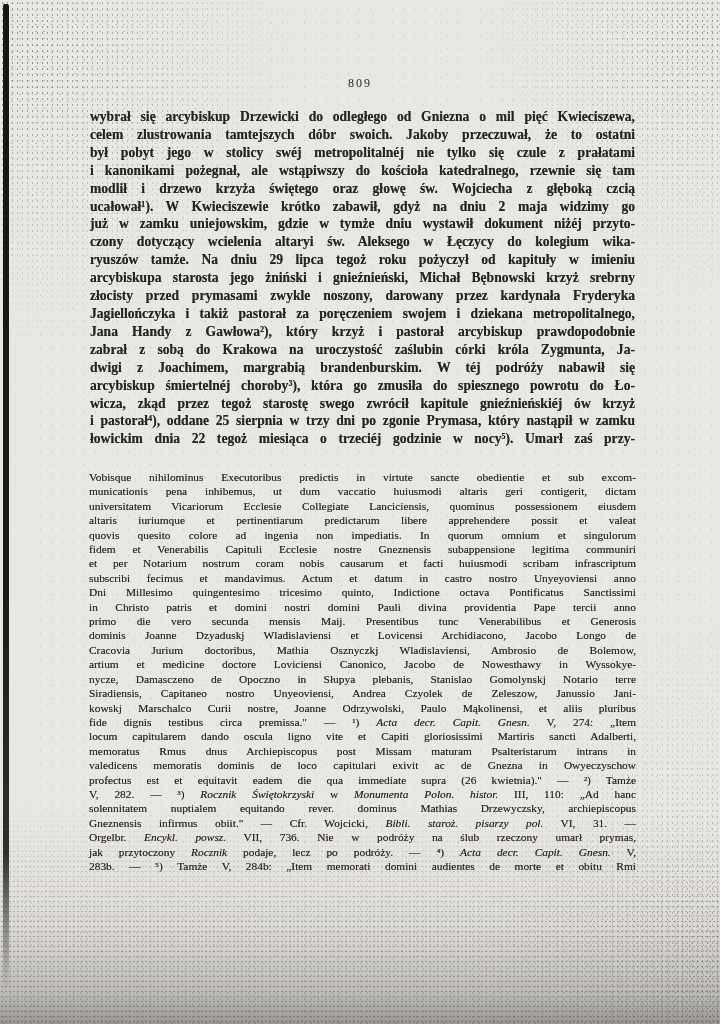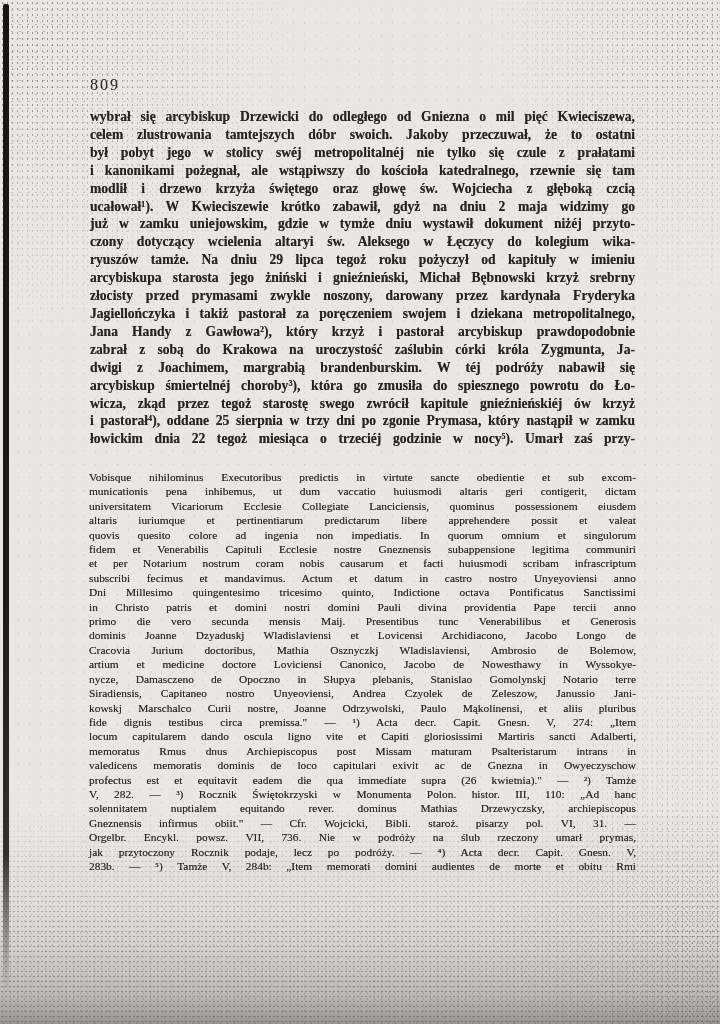--- a/index.html
+++ b/index.html
@@ -54,39 +54,39 @@
     mask-image:radial-gradient(ellipse at 95% 88%, rgba(0,0,0,0.7), transparent 70%);
   }
   
   .spine{
     position:absolute;left:3px;top:4px;width:6px;height:988px;
     background:linear-gradient(to bottom,#171615 0%,#1d1c1a 60%,#31302e 86%,rgba(60,58,55,0) 100%);
     border-radius:2px;
   }
   .page-number{
     position:absolute;left:90px;top:76px;width:540px;
-    font-size:16px;letter-spacing:2px;
+    text-align:center;font-size:12px;letter-spacing:2px;
     color:#2a2826;
   }
   .body-text{
     position:absolute;left:90px;top:108px;width:545px;
     font-size:13.6px;line-height:17.9px;font-weight:bold;
   }
   .footnotes-text{
     position:absolute;left:89px;top:470px;width:547px;
     font-size:11.4px;line-height:14.4px;
   }
   .line{
     text-align:justify;
     text-align-last:justify;
     -moz-text-align-last:justify;
     white-space:normal;
     text-shadow:0 0 0.4px rgba(38,36,34,0.55);
   }
-  .it{}
+  .it{font-style:italic;}
 </style>
 </head>
 <body>
 
 <div class="page">
   <div class="noise-base"></div>
   <div class="corner-noise corner-tl"></div>
   <div class="corner-noise corner-tr"></div>
   <div class="corner-noise corner-br"></div>
   <div class="bottom-band"></div>

